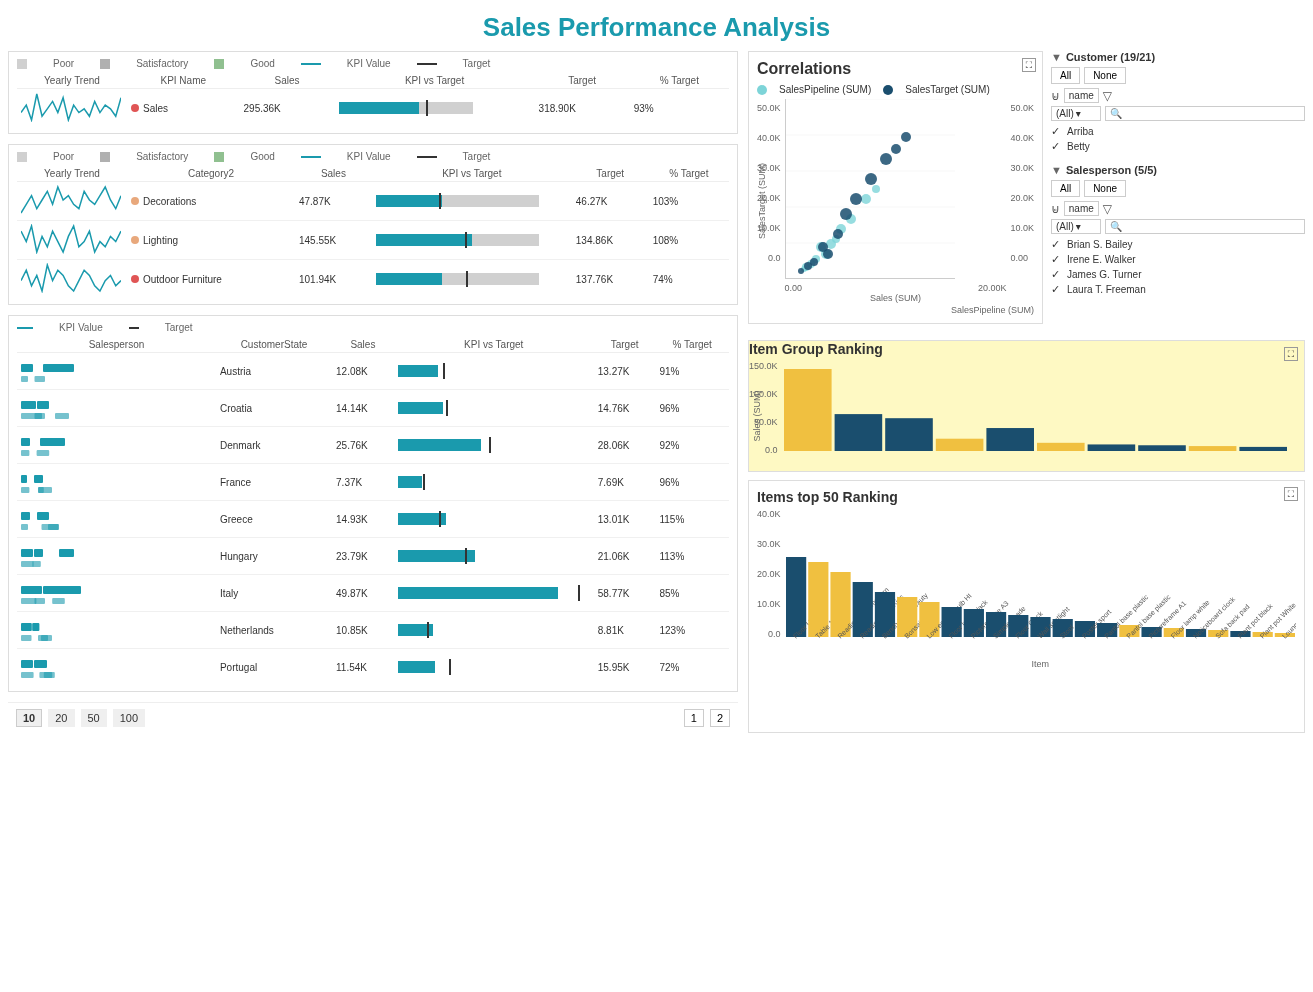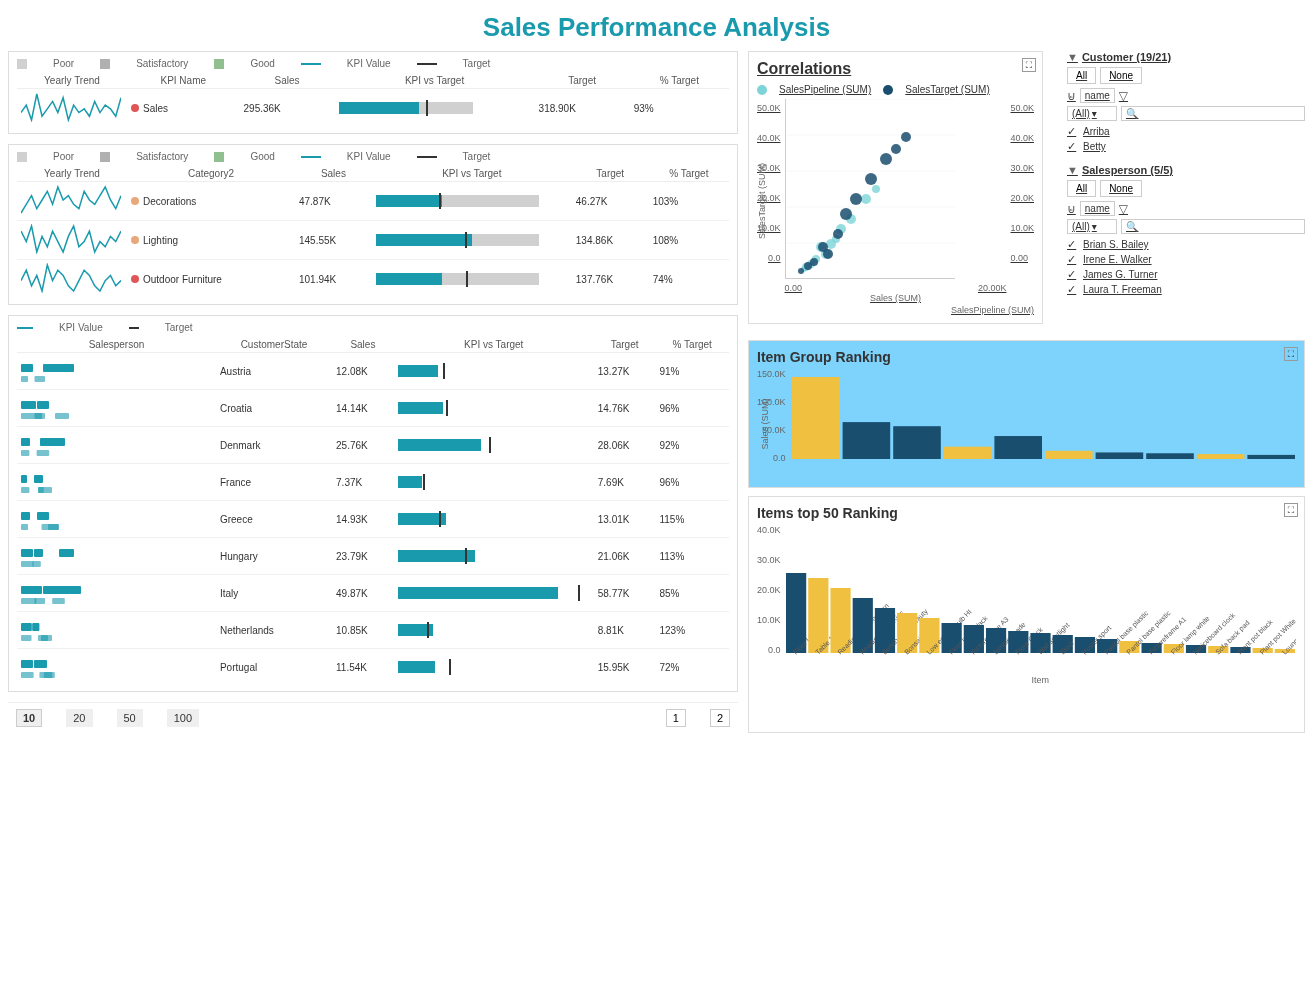--- a/index.html
+++ b/index.html
@@ -42,30 +42,30 @@
     .filter-buttons { display: flex; gap: 4px; margin-bottom: 4px; }
     .filter-btn { padding: 2px 8px; border: 1px solid #ccc; background: #fff; cursor: pointer; font-size: 10px; }
     .filter-row { display: flex; align-items: center; gap: 4px; margin-bottom: 3px; }
     .filter-dropdown { border: 1px solid #ccc; padding: 1px 4px; font-size: 10px; display: flex; align-items: center; gap: 2px; cursor: pointer; }
     .filter-search { border: 1px solid #ccc; padding: 1px 4px; font-size: 10px; flex: 1; }
     .filter-item { display: flex; align-items: center; gap: 4px; padding: 1px 0; }
     .check-mark { color: #333; font-size: 11px; width: 12px; }
     .funnel-icon { color: #555; font-size: 12px; }
 
     
-    .ranking-panel { background: #7dd3fc; border: 1px solid #ddd; padding: 8px; margin-bottom: 8px; position: relative; }
+    .ranking-panel { background: #fef9c3; border: 1px solid #ddd; padding: 0; margin-bottom: 8px; position: relative; }
     .ranking-title { font-size: 14px; font-weight: bold; color: #333; margin-bottom: 4px; }
 
     
     .top50-panel { background: #fff; border: 1px solid #ddd; padding: 8px; position: relative; flex: 1; }
 
     .expand-icon { position: absolute; top: 6px; right: 6px; width: 14px; height: 14px; border: 1px solid #999; display: flex; align-items: center; justify-content: center; font-size: 9px; cursor: pointer; }
 
     
-    .pagination { display: flex; gap: 24px; align-items: flex-start; padding: 6px 8px; border-top: 1px solid #eee; }
+    .pagination { display: flex; gap: 6px; align-items: flex-start; padding: 6px 8px; border-top: 1px solid #eee; }
     .page-size-btn { padding: 2px 6px; border: 1px solid transparent; cursor: pointer; font-size: 11px; color: #333; }
     .page-size-btn.active { font-weight: bold; border-color: #ccc; }
     .page-num-btn { padding: 2px 6px; border: 1px solid #ccc; cursor: pointer; font-size: 11px; background: #fff; }
     .page-spacer { flex: 1; }
   </style>
 </head>
 <body>
 
 <div class="page-title">Sales Performance Analysis</div>
 
@@ -400,21 +400,21 @@
       <button class="page-size-btn">100</button>
       <div class="page-spacer"></div>
       <button class="page-num-btn">1</button>
       <button class="page-num-btn">2</button>
     </div>
 
   </div>
 
   <div class="right-panel">
 
-    <div style="display:flex; gap:24px; margin-bottom:8px;text-decoration:underline;">
+    <div style="display:flex; gap:8px; margin-bottom:8px;">
 
       <div class="correlations-panel" style="flex:0 0 295px;">
         <div class="correlations-title">Correlations</div>
         <div class="expand-icon">⛶</div>
 
         <div class="scatter-legend">
           <span class="legend-dot" style="background:#7dd4d8"></span>
           <span>SalesPipeline (SUM)</span>
           <span class="legend-dot" style="background:#1a4e6e"></span>
           <span>SalesTarget (SUM)</span>

